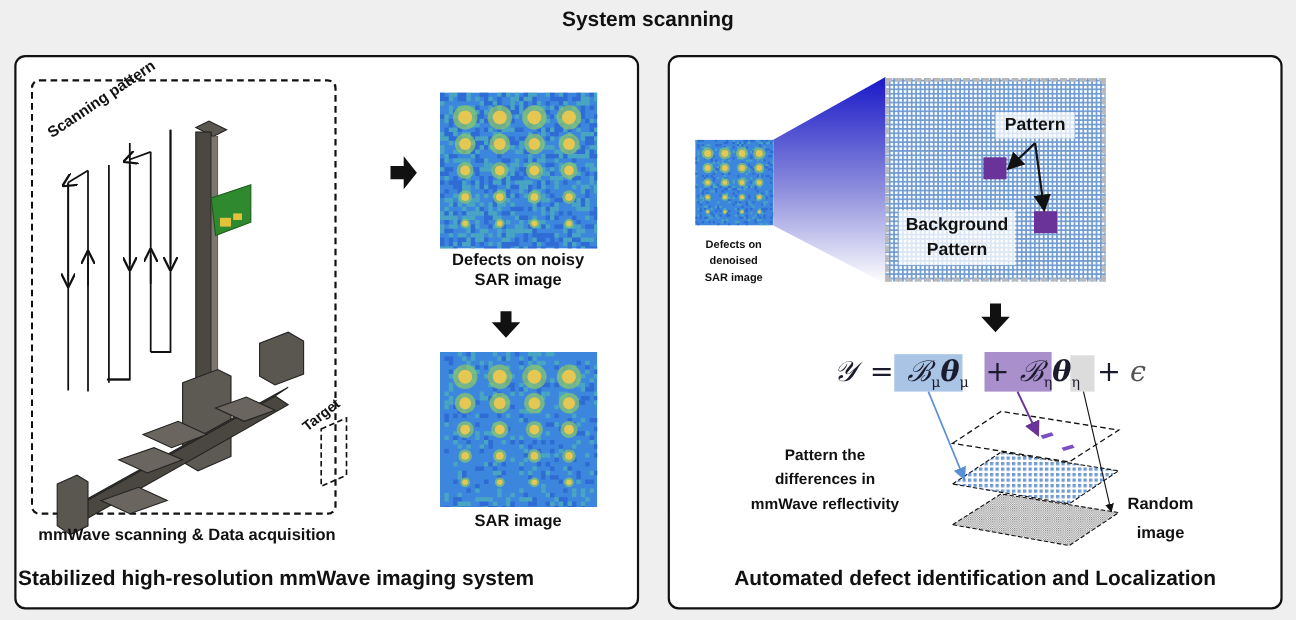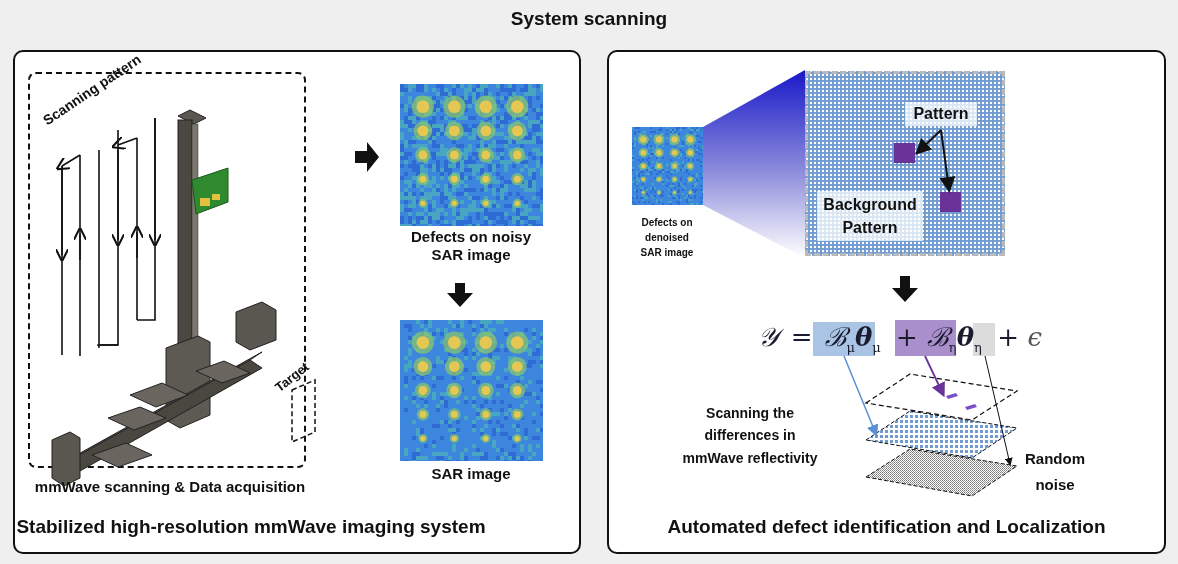--- a/index.html
+++ b/index.html
@@ -1854,22 +1854,22 @@
   <polygon points="866,440 910,411 1017,428 972,458" fill="url(#bluepat)" stroke="#111" stroke-width="1" stroke-dasharray="4,2"></polygon>
   <polygon points="866,403 910,374 1017,391 972,420" fill="#ffffff" stroke="#111" stroke-width="1.2" stroke-dasharray="5,3"></polygon>
   <polygon points="946,396 956,393 958,396 948,399" fill="#7b4fc6"></polygon>
   <polygon points="965,407 975,404 977,407 967,410" fill="#7b4fc6"></polygon>
   <line x1="844" y1="356" x2="876" y2="434" stroke="#5b8fd4" stroke-width="1.5" marker-end="url(#abl)"></line>
   <line x1="925" y1="356" x2="943" y2="394" stroke="#6a3399" stroke-width="1.8" marker-end="url(#ap)"></line>
   <line x1="985" y1="356" x2="1010" y2="464" stroke="#111" stroke-width="1" marker-end="url(#ak)"></line>
 </svg>
 
 <div class="abs lbl" style="left:660px;width:180px;top:402px;font-size:14px;line-height:1.6;">
-  <div>Scanning the</div>
+  <div>Pattern the</div>
   <div>differences in</div>
   <div>mmWave reflectivity</div>
 </div>
 <div class="abs lbl" style="left:1020px;width:70px;top:446px;font-size:15px;line-height:1.75;">
   <div>Random</div>
-  <div>noise</div>
+  <div>image</div>
 </div>
 
 <div class="abs foot" style="left:607px;width:559px;top:516px;">Automated defect identification and Localization</div>
 
 </body></html>

